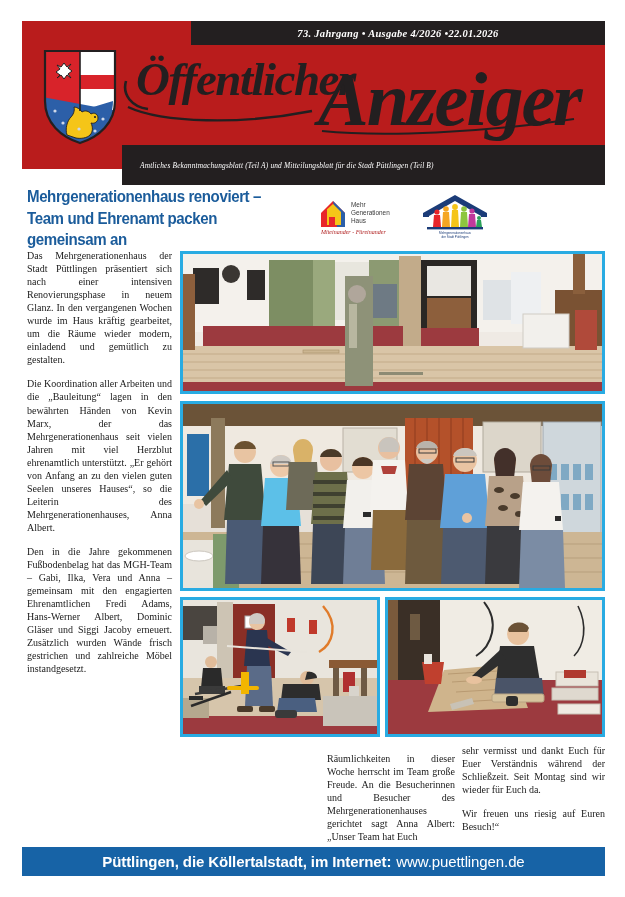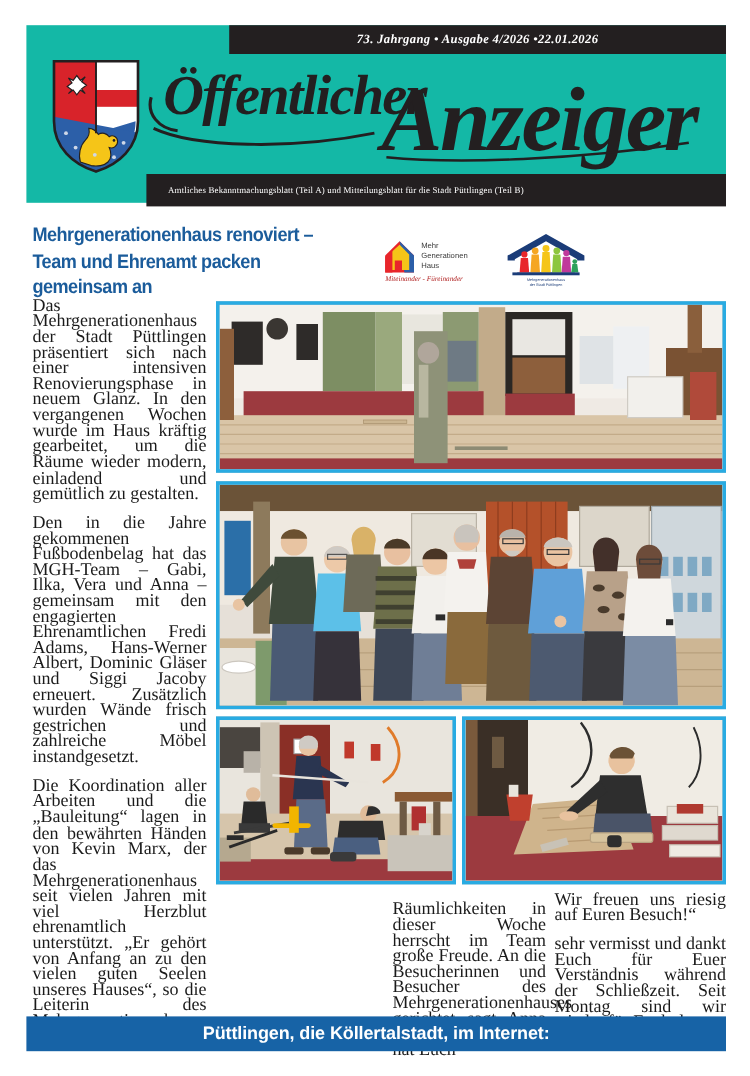--- a/index.html
+++ b/index.html
@@ -6,42 +6,42 @@
   body{
     width:625px;height:897px;overflow:hidden;
     background:#ffffff;
     font-family:"Liberation Serif",serif;
   }
   .page{position:relative;width:625px;height:897px;}
 
   
   .masthead{
     position:absolute;left:22px;top:21px;width:583px;height:148px;
-    background:#14b8a6;
+    background:#b91c1c;
   }
   .issueline{
     position:absolute;left:169px;top:0px;width:414px;height:24px;
     background:#231F20;color:#ffffff;
     font-family:"Liberation Serif",serif;font-style:italic;font-weight:bold;
     font-size:10.5px;letter-spacing:.3px;
     display:flex;align-items:center;justify-content:center;
     white-space:nowrap;
   }
   .crest{
     position:absolute;left:21px;top:28px;width:74px;height:96px;
   }
   .logoword{
     position:absolute;left:100px;top:24px;width:480px;height:98px;
     overflow:hidden;
   }
   .logoword svg{display:block;}
   .subline{
-    position:absolute;left:100px;top:124px;width:483px;height:27px;
+    position:absolute;left:100px;top:124px;width:483px;height:40px;
     background:#231F20;color:#ffffff;
-    font-family:"Liberation Serif",serif;
+    font-family:"Liberation Serif",serif;font-style:italic;
     font-size:7.4px;letter-spacing:.15px;
     display:flex;align-items:center;
     padding-left:18px;box-sizing:border-box;white-space:nowrap;
   }
 
   
   .headline{
     position:absolute;left:27px;top:186px;width:290px;
     color:#1B5C9B;
     font-family:"Liberation Sans",sans-serif;
@@ -54,21 +54,21 @@
   .mghlogos{
     position:absolute;left:317px;top:193px;width:180px;height:46px;
   }
   .mghlogo1{position:absolute;left:0px;top:2px;width:96px;height:42px;}
   .mghlogo2{position:absolute;left:98px;top:0px;width:80px;height:46px;}
 
   
   .col{
     position:absolute;
     font-family:"Liberation Serif",serif;
-    font-size:15px;line-height:13.05px;
+    font-size:10px;line-height:13.05px;
     text-align:justify;
     color:#1a1a1a;
     hyphens:manual;
   }
   .col p{margin:0 0 11px 0;}
   #col1{left:27px;top:249px;width:145px;}
   #col2{left:177px;top:744px;width:145px;}
   #col3{left:327px;top:752px;width:128px;}
   #col4{left:462px;top:744px;width:143px;}
 
@@ -506,31 +506,32 @@
         <rect x="104" y="94" width="52" height="8" rx="2" fill="#d7c49e" stroke="#b8a382"></rect>
         <rect x="118" y="96" width="12" height="10" rx="3" fill="#2e2e2e"></rect>
       </g>
 
       <path d="M62,104 L84,98 L86,104 L64,110 Z" fill="#c8c2b6"></path>
     </svg>
   </div>
 
   <div class="col" id="col1">
     <p>Das Mehrgenerationenhaus der Stadt Püttlingen präsentiert sich nach einer intensiven Renovierungsphase in neuem Glanz. In den vergangenen Wochen wurde im Haus kräftig gearbeitet, um die Räume wieder modern, einladend und gemütlich zu gestalten.</p>
+    <p>Die Koordination aller Arbeiten und die „Bauleitung“ lagen in den bewährten Händen von Kevin Marx, der das Mehrgenerationenhaus seit vielen Jahren mit viel Herzblut ehrenamtlich unterstützt. „Er gehört von Anfang an zu den vielen guten Seelen unseres Hauses“, so die Leiterin des Mehrgenerationenhauses, Anna Albert.</p>
     <p>Den in die Jahre gekommenen Fußbodenbelag hat das MGH-Team – Gabi, Ilka, Vera und Anna – gemeinsam mit den engagierten Ehrenamtlichen Fredi Adams, Hans-Werner Albert, Dominic Gläser und Siggi Jacoby erneuert. Zusätzlich wurden Wände frisch gestrichen und zahlreiche Möbel instandgesetzt.</p>
-    <p>Die Koordination aller Arbeiten und die „Bauleitung“ lagen in den bewährten Händen von Kevin Marx, der das Mehrgenerationenhaus seit vielen Jahren mit viel Herzblut ehrenamtlich unterstützt. „Er gehört von Anfang an zu den vielen guten Seelen unseres Hauses“, so die Leiterin des Mehrgenerationenhauses, Anna Albert.</p>
   </div>
 
 
   <div class="col" id="col3">
     <p>Räumlichkeiten in dieser Woche herrscht im Team große Freude. An die Besucherinnen und Besucher des Mehrgenerationenhauses gerichtet sagt Anna Albert: „Unser Team hat Euch</p>
   </div>
 
   <div class="col" id="col4">
+    <p>sehr vermisst und dankt Euch für Euer Verständnis während der Schließzeit. Seit Montag sind wir wieder für Euch da.</p>
     <p>Wir freuen uns riesig auf Euren Besuch!“</p>
-    <p>sehr vermisst und dankt Euch für Euer Verständnis während der Schließzeit. Seit Montag sind wir wieder für Euch da.</p>
   </div>
 
   <div class="footer">
     <span class="b">Püttlingen, die Köllertalstadt, im Internet:</span>
+    <span class="u">www.puettlingen.de</span>
   </div>
 
 </div>
 
 </body></html>

